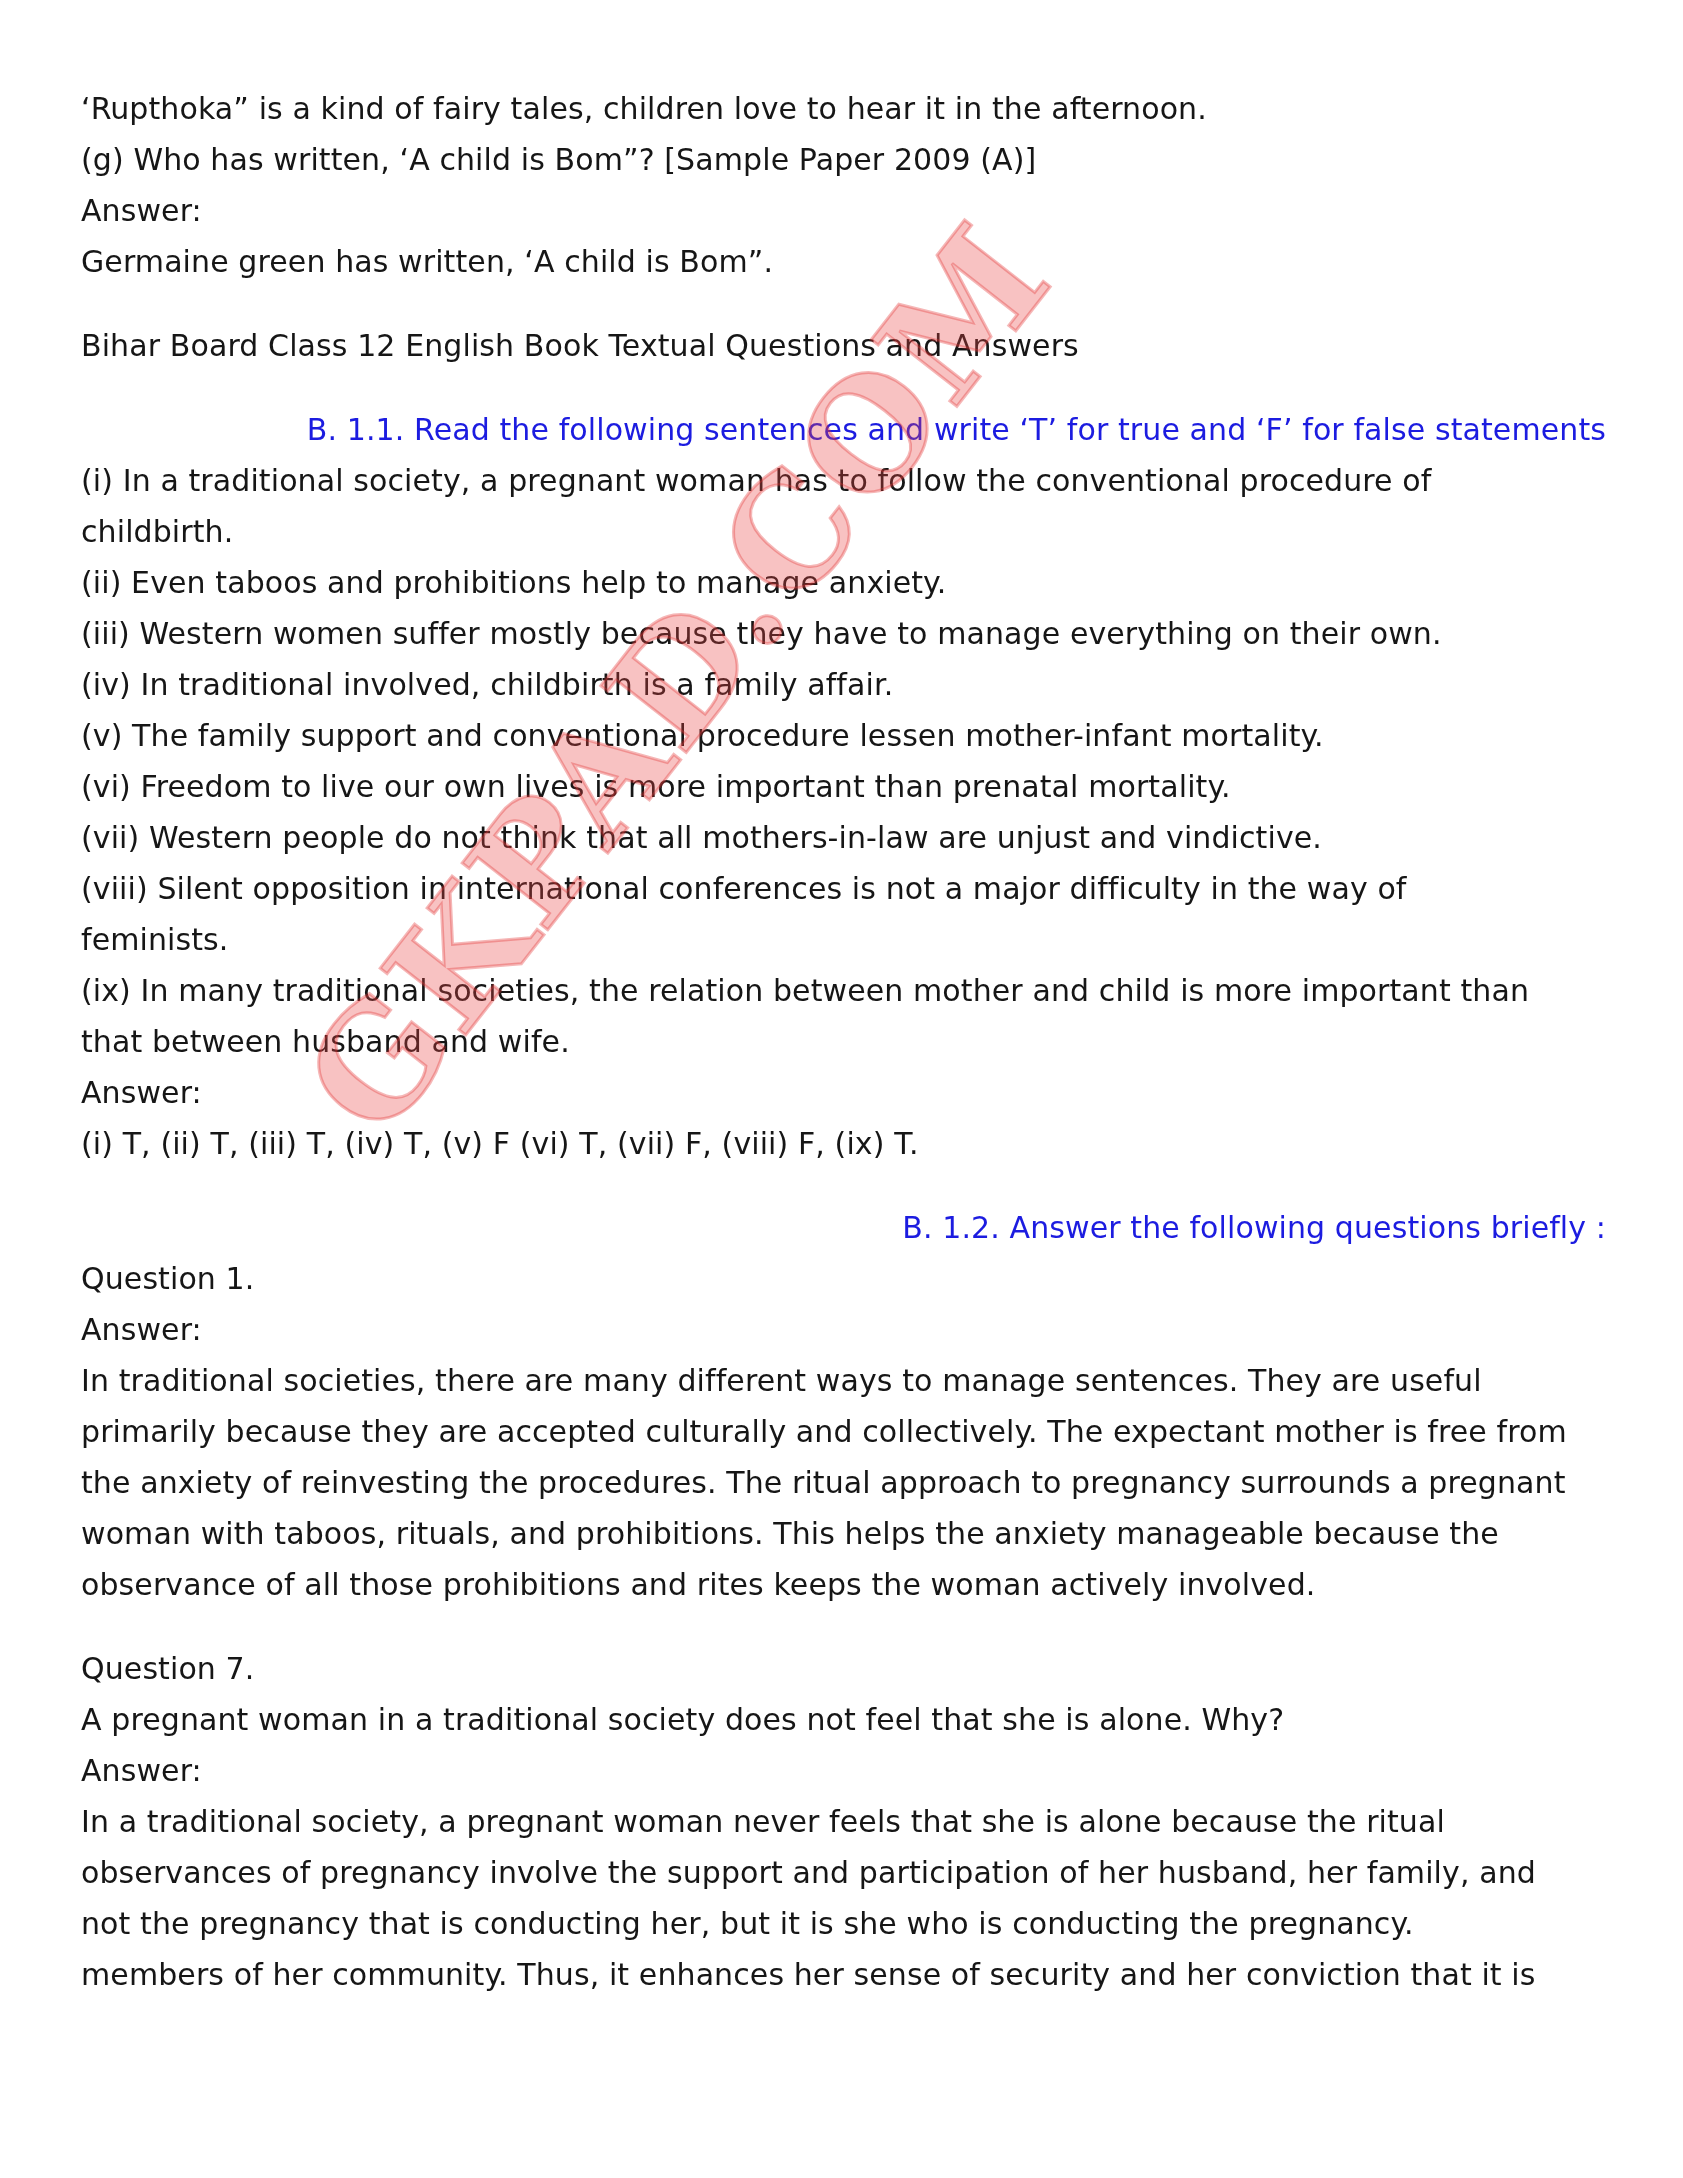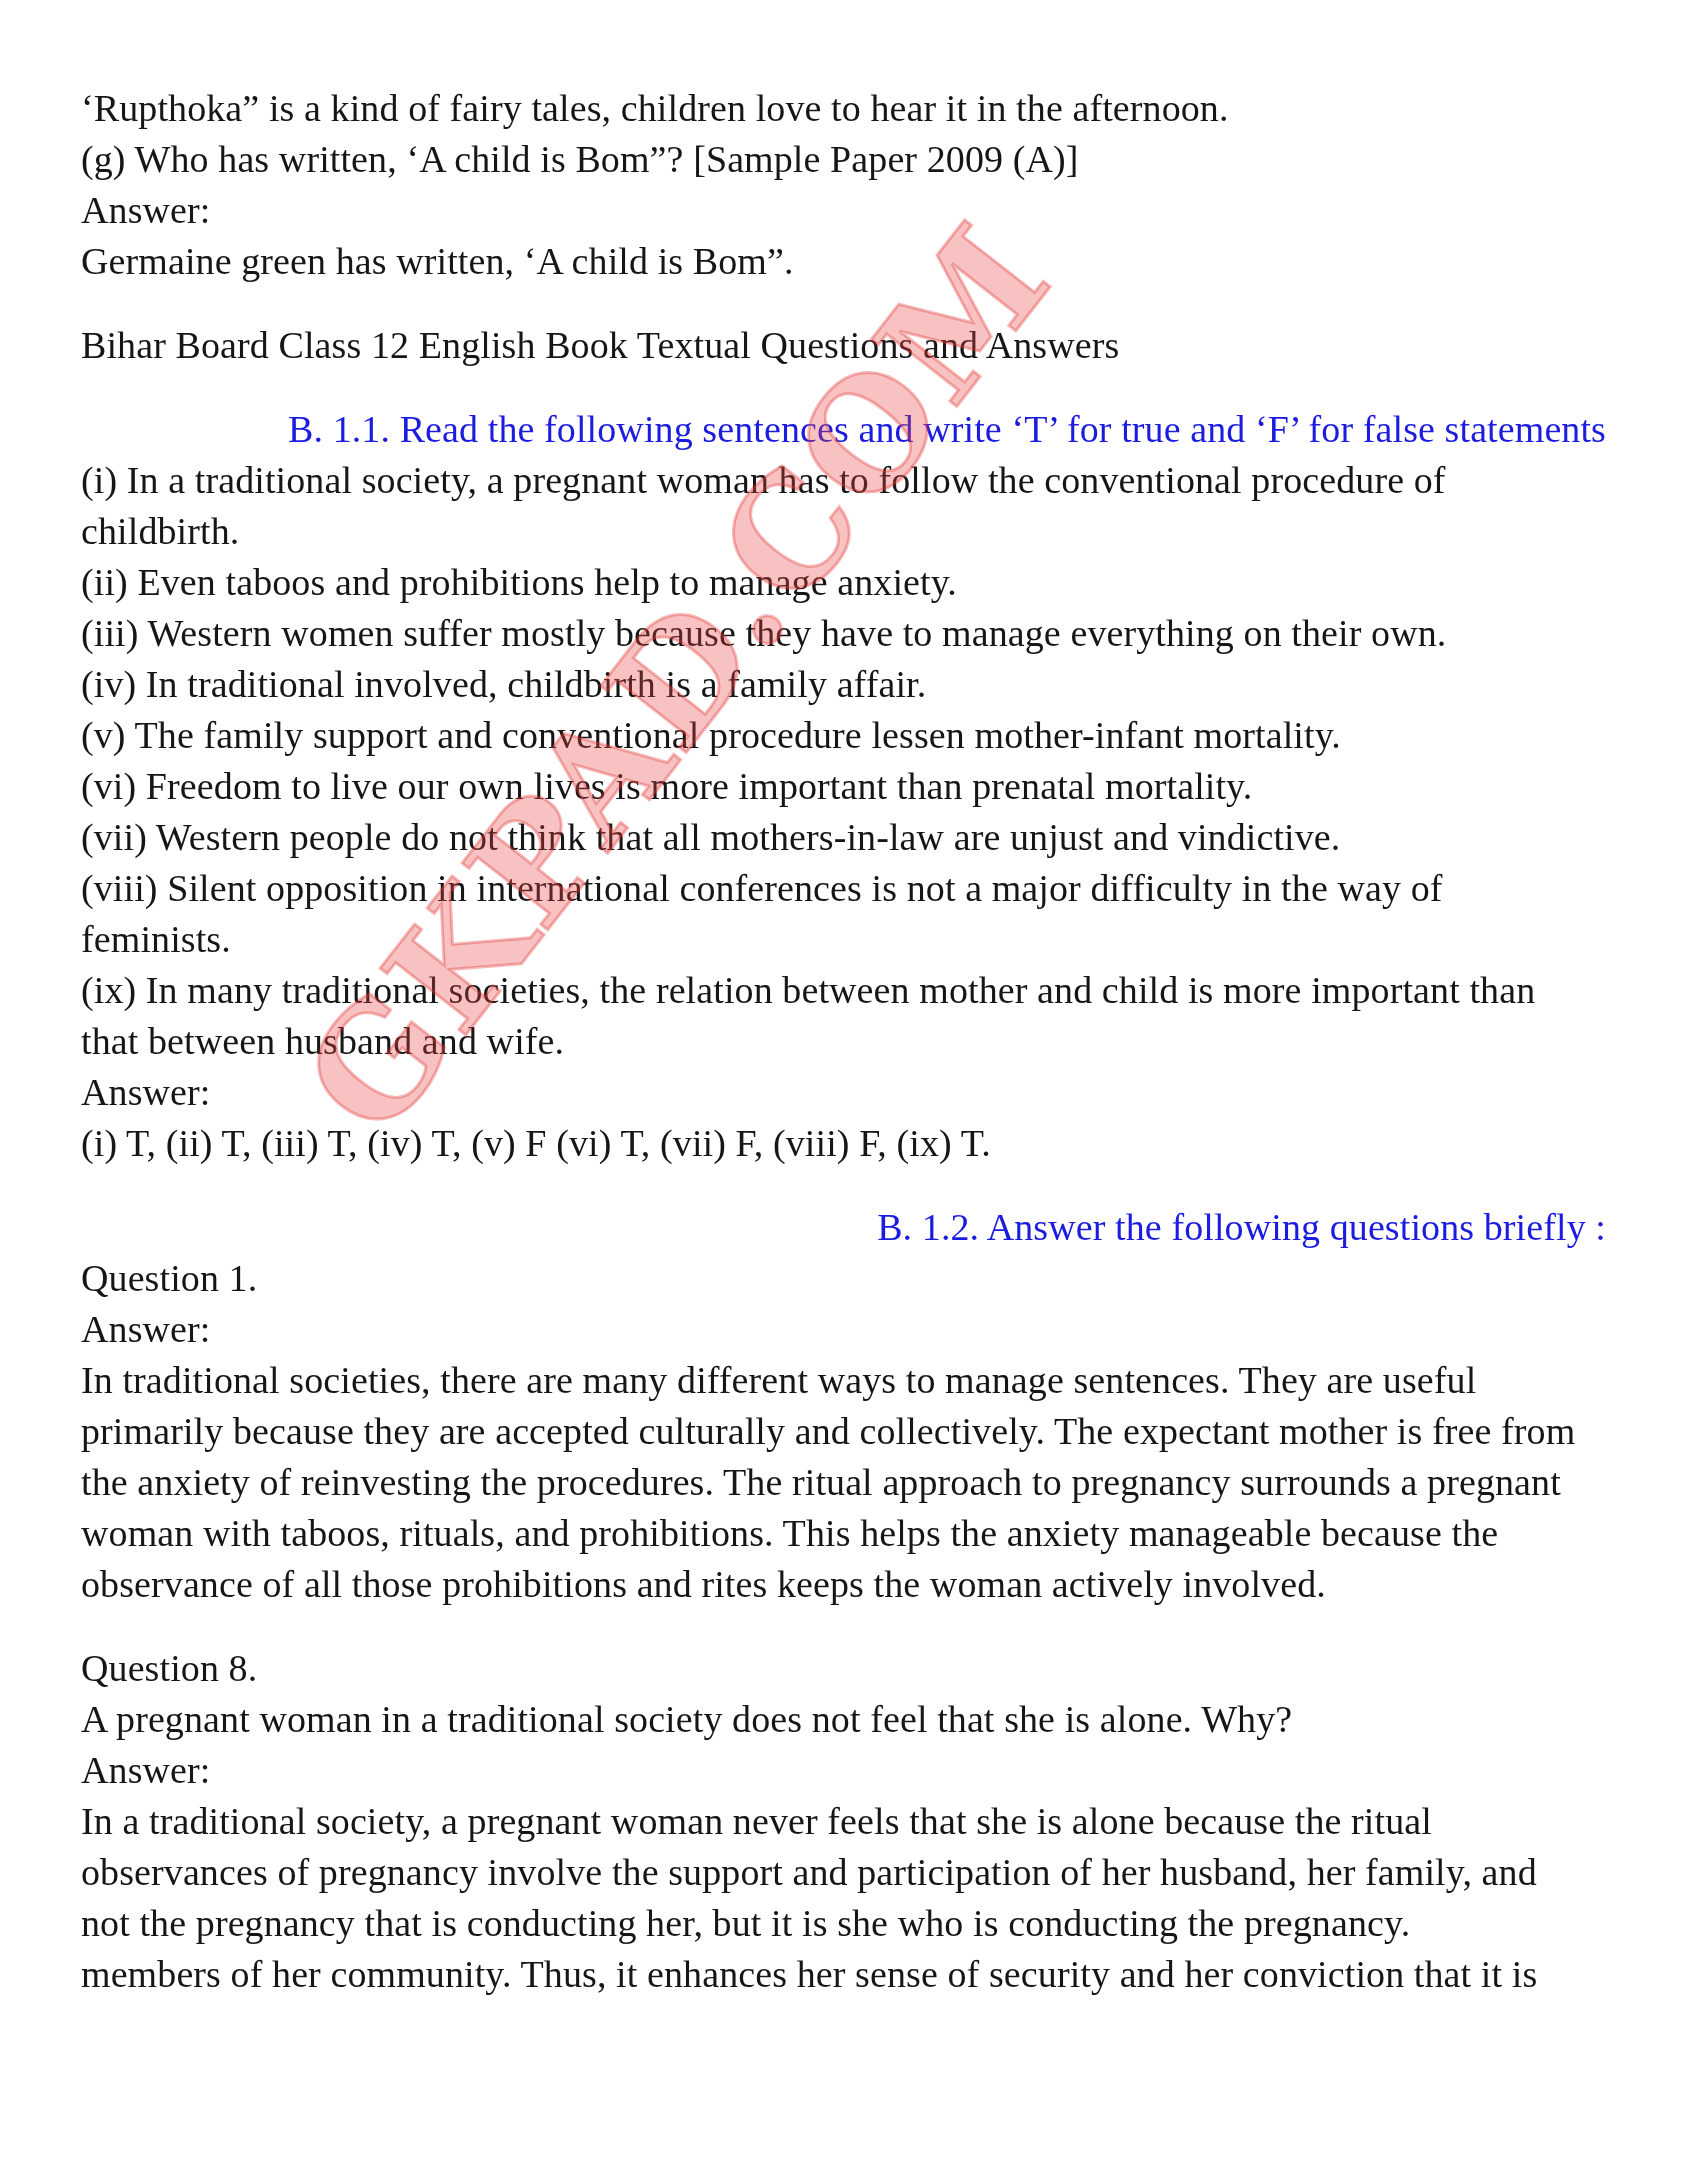--- a/index.html
+++ b/index.html
@@ -1,19 +1,19 @@
 <!DOCTYPE html>
 <html><head>
 <meta charset="utf-8">
 <style>
   html, body { margin:0; padding:0; background:#ffffff; }
   body { width:1683px; height:2178px; position:relative; overflow:hidden;
          font-family:"DejaVu Sans", "Liberation Sans", sans-serif; color:#161616; }
   .page { position:absolute; left:81px; top:83px; width:1525px; }
-  .line { font-size:38px; line-height:51px; white-space:nowrap; letter-spacing:0.1px;font-family:Liberation Serif, serif; }
+  .line { font-size:30px; line-height:51px; white-space:nowrap; letter-spacing:0.1px; }
   .heading { color:#1c1ce0;text-align:right; }
   .gap { height:33px; }
   .watermark { position:absolute; left:149px; top:634px; width:990px; text-align:center;
                transform:rotate(-52deg); transform-origin:center center;
                font-family:"DejaVu Serif", "Liberation Serif", serif; font-weight:bold;
                font-size:149px; letter-spacing:4px; color:rgba(235,70,70,0.33);
                -webkit-text-stroke:3px rgba(225,50,50,0.35); pointer-events:none; }
 </style>
 </head>
 <body>
@@ -47,21 +47,21 @@
   <div class="line heading">B. 1.2. Answer the following questions briefly :</div>
   <div class="line">Question 1.</div>
   <div class="line">Answer:</div>
   <div class="line">In traditional societies, there are many different ways to manage sentences. They are useful</div>
   <div class="line">primarily because they are accepted culturally and collectively. The expectant mother is free from</div>
   <div class="line">the anxiety of reinvesting the procedures. The ritual approach to pregnancy surrounds a pregnant</div>
   <div class="line">woman with taboos, rituals, and prohibitions. This helps the anxiety manageable because the</div>
   <div class="line">observance of all those prohibitions and rites keeps the woman actively involved.</div>
   <div class="gap"></div>
 
-  <div class="line">Question 8.</div>
+  <div class="line">Question 7.</div>
   <div class="line">A pregnant woman in a traditional society does not feel that she is alone. Why?</div>
   <div class="line">Answer:</div>
   <div class="line">In a traditional society, a pregnant woman never feels that she is alone because the ritual</div>
   <div class="line">observances of pregnancy involve the support and participation of her husband, her family, and</div>
   <div class="line">not the pregnancy that is conducting her, but it is she who is conducting the pregnancy.</div>
   <div class="line">members of her community. Thus, it enhances her sense of security and her conviction that it is</div>
 </div>
 
 <div class="watermark">GKPAD.COM</div>
 

